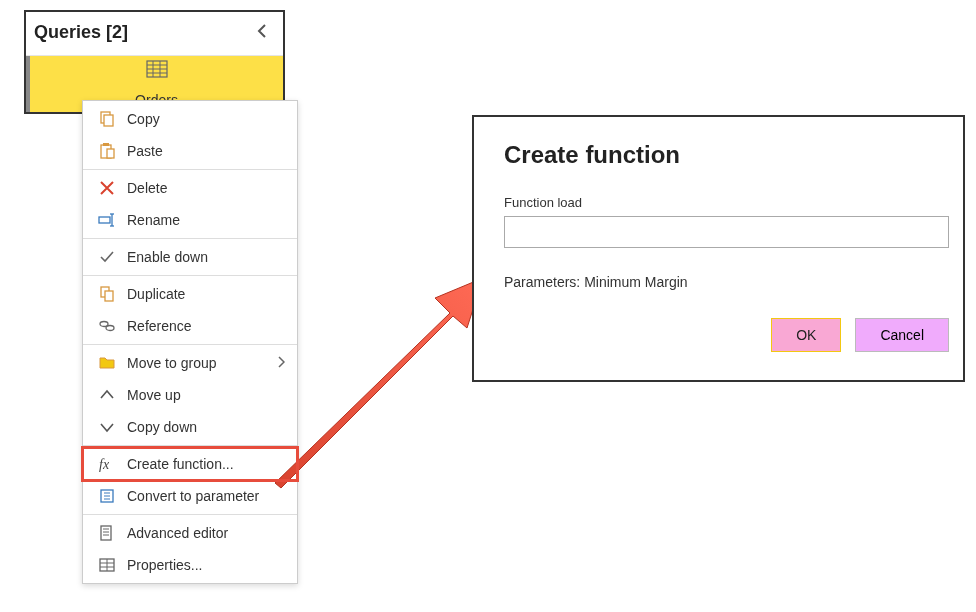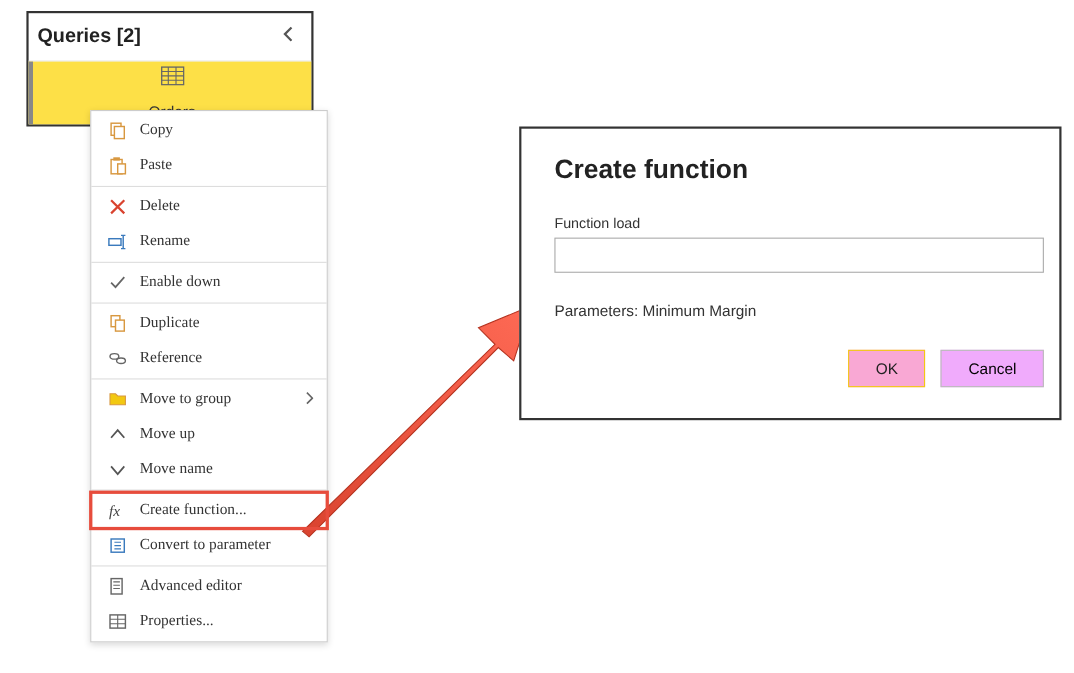--- a/index.html
+++ b/index.html
@@ -73,21 +73,21 @@
       cursor: pointer;
     }
     .menu-item .icon {
       width: 20px;
       height: 20px;
       display: flex;
       align-items: center;
       justify-content: center;
       flex-shrink: 0;
     }
-    .menu-item .label { flex: 1; font-family: Liberation Serif, serif; }
+    .menu-item .label { flex: 1; }
     .menu-item .chevron { color: #666; font-size: 13px; }
     .menu-sep {
       border-top: 1px solid #ddd;
       margin: 2px 0;
     }
     .menu-item.highlighted {
       outline: 3px solid #e74c3c;
       outline-offset: -1px;
       position: relative;
       z-index: 1;
@@ -267,21 +267,21 @@
           </svg>
       </span>
       <span class="label">Move up</span>
     </div>
     <div class="menu-item">
       <span class="icon">
         <svg width="18" height="18" viewBox="0 0 18 18">
             <path d="M3 6 L9 13 L15 6" fill="none" stroke="#555" stroke-width="1.6"></path>
           </svg>
       </span>
-      <span class="label">Move name</span>
+      <span class="label">Copy down</span>
     </div>
     <div class="menu-sep"></div>
     <div class="menu-item highlighted">
       <span class="icon">
         <svg width="18" height="18" viewBox="0 0 18 18">
             <text x="1" y="14" font-family="serif" font-style="italic" font-size="14" fill="#444">fx</text>
           </svg>
       </span>
       <span class="label">Create function...</span>
     </div>

